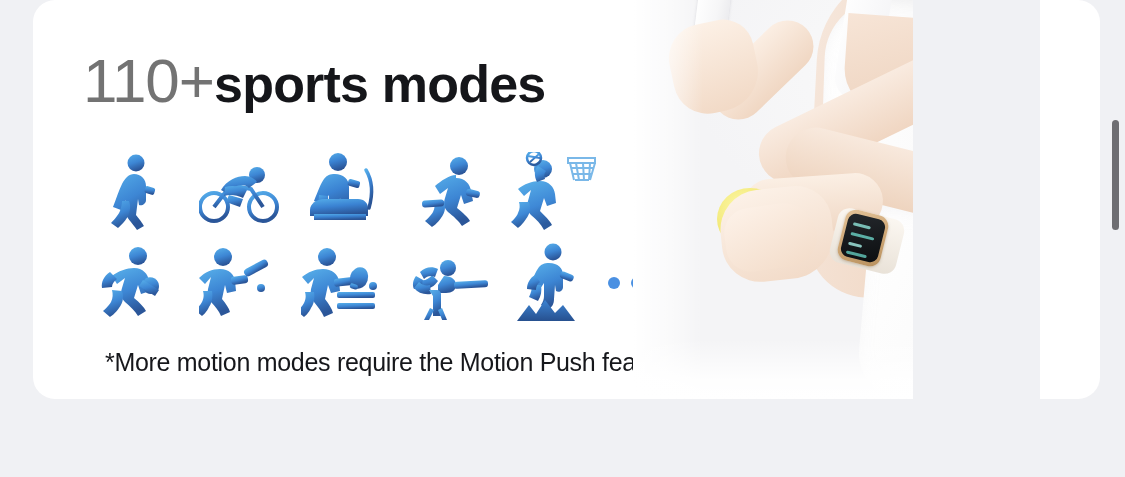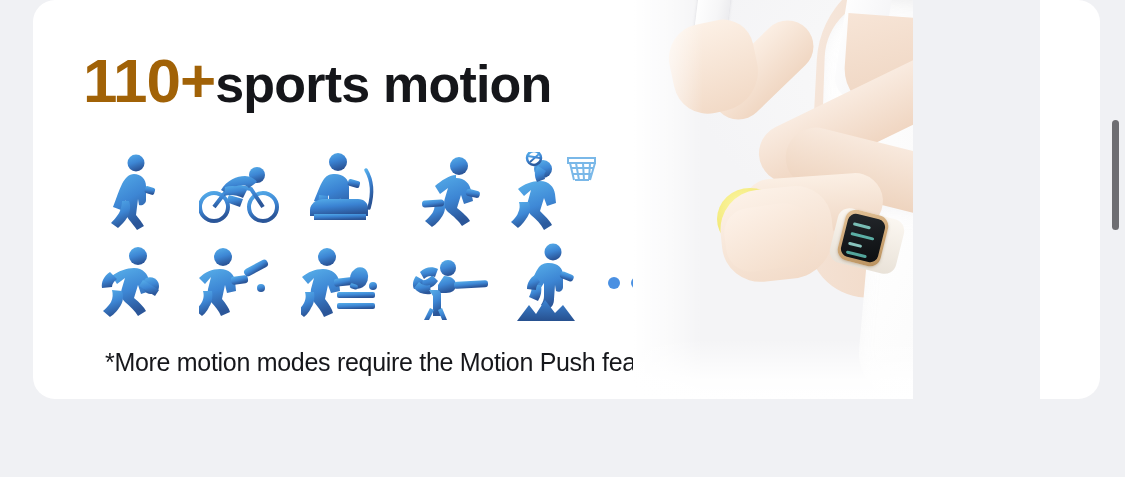--- a/index.html
+++ b/index.html
@@ -37,22 +37,22 @@
   
   .headline {
     position: absolute;
     left: 50px;
     top: 50px;
     white-space: nowrap;
     line-height: 1;
   }
   .headline .num {
     font-size: 62px;
-    font-weight: 700;
-    color: #a16207;
+    font-weight: 400;
+    color: #737373;
     letter-spacing: -1px;
     vertical-align: baseline;
   }
   .headline .words {
     font-size: 52px;
     font-weight: 600;
     color: #15161a;
     letter-spacing: -0.8px;
     vertical-align: baseline;
   }
@@ -363,21 +363,21 @@
 </style>
 </head>
 <body>
 
 <div class="page">
 
   <div class="card">
     <div class="card-inner">
 
       <div class="headline">
-        <span class="num">110+</span><span class="words">sports motion</span>
+        <span class="num">110+</span><span class="words">sports modes</span>
       </div>
 
       <div class="icon-grid">
 
         <div class="icon-row row1">
 
           <div class="icon-cell">
             <svg width="54" height="78" viewBox="0 0 54 78">
               <defs>
                 <linearGradient id="gw" x1="0" y1="0" x2="0.35" y2="1">

